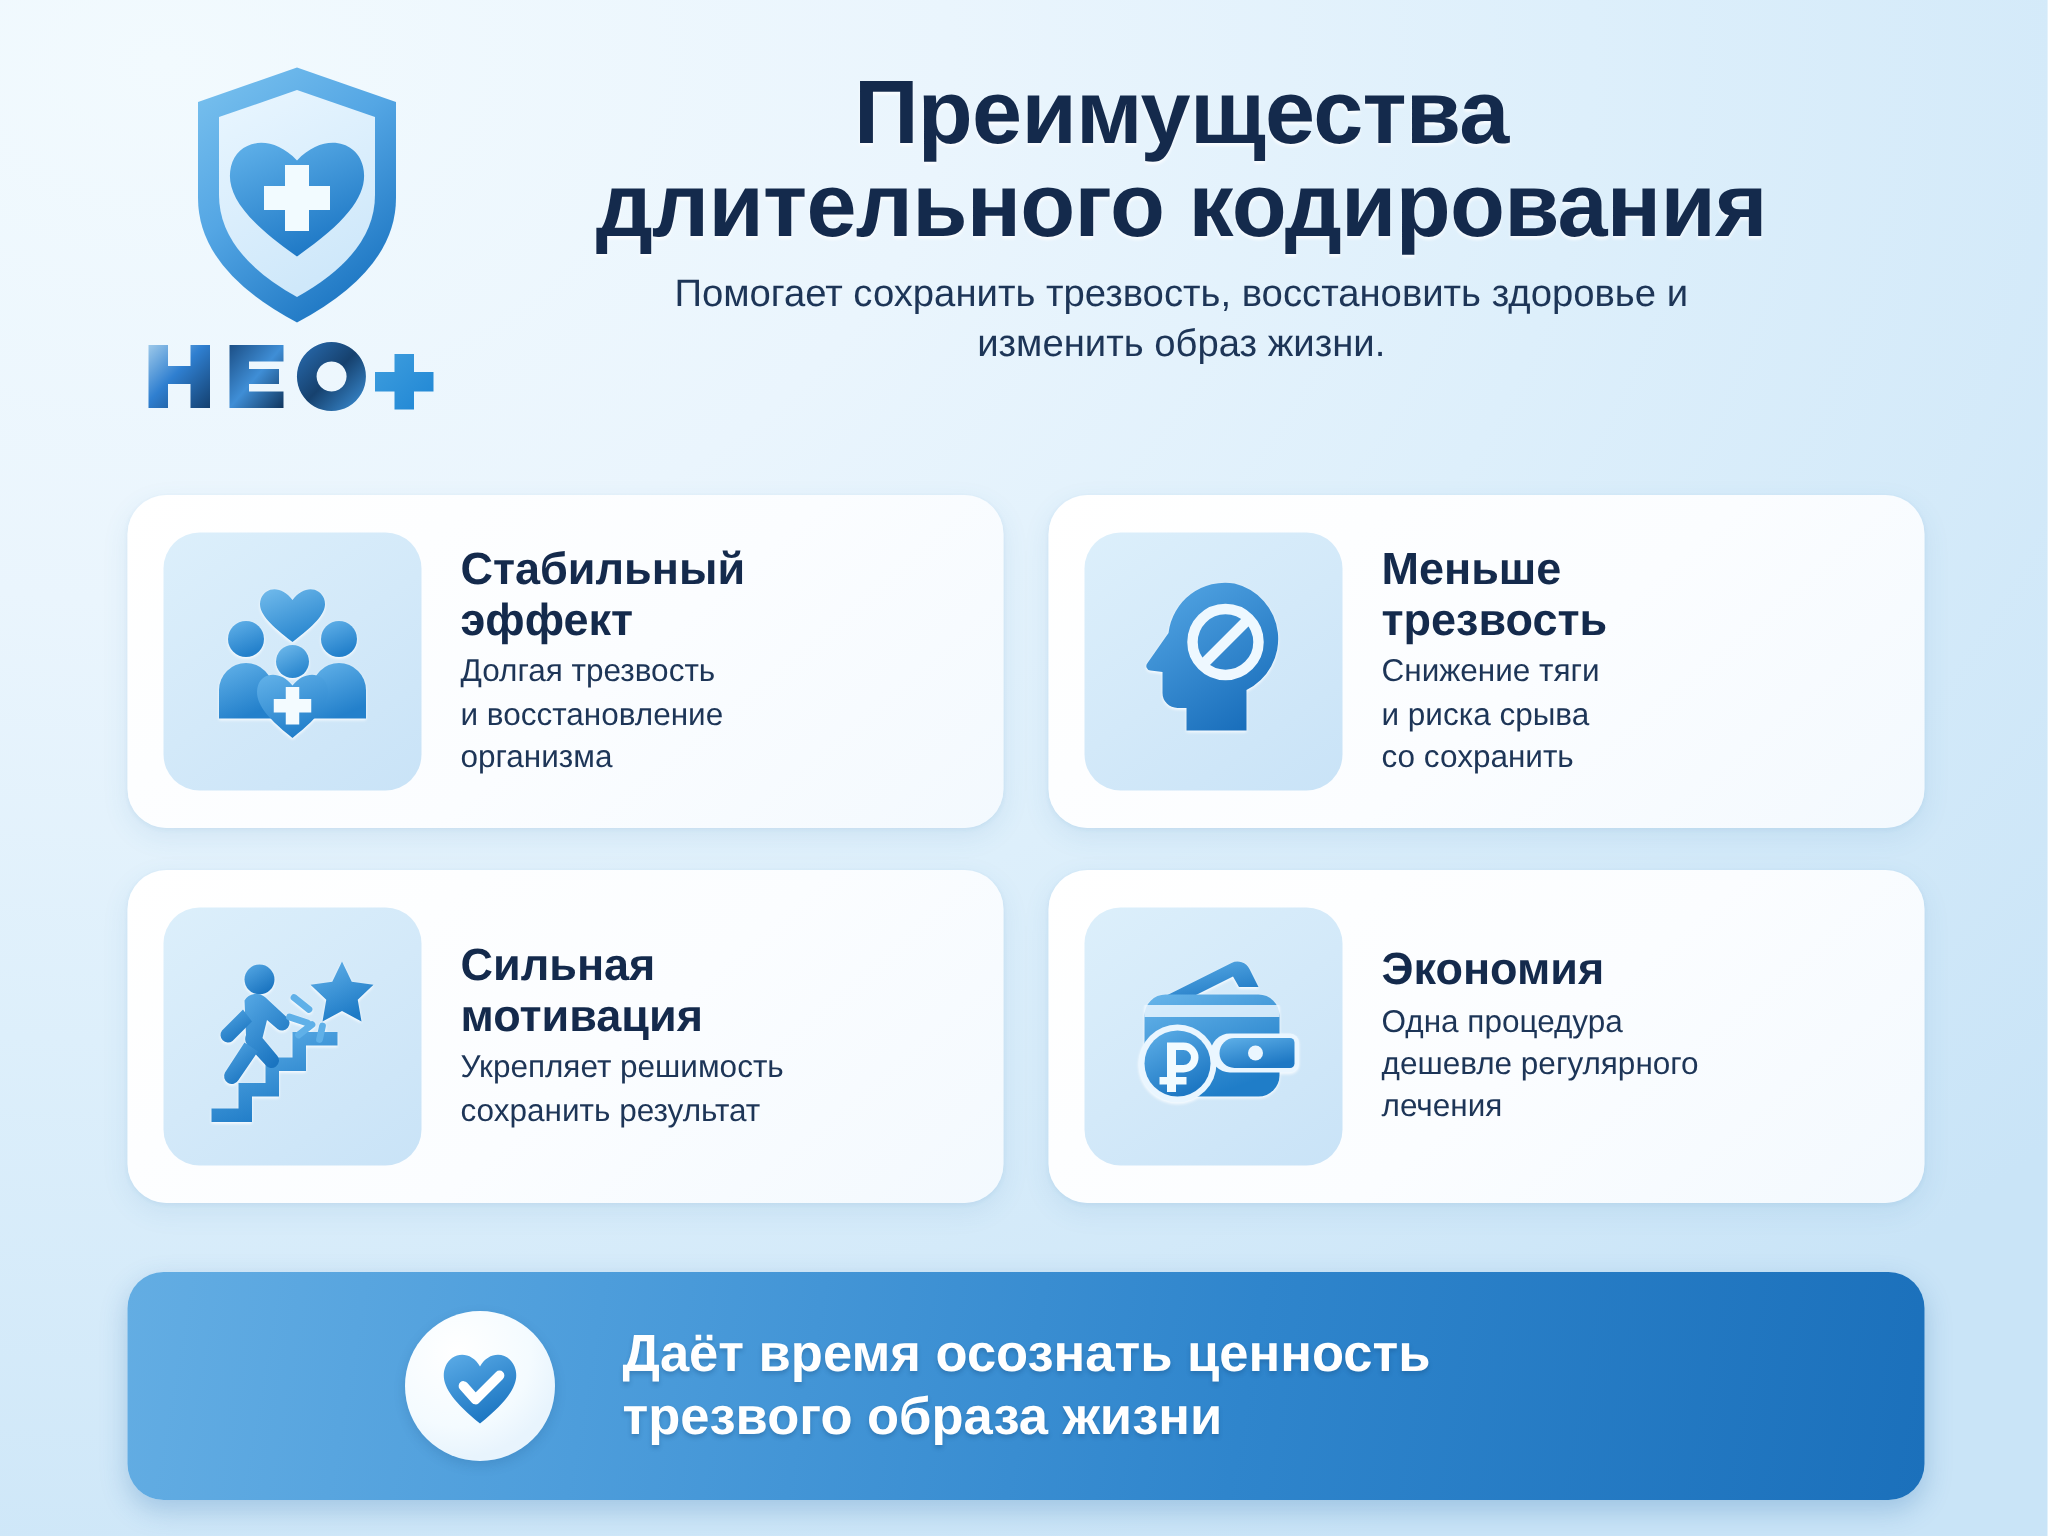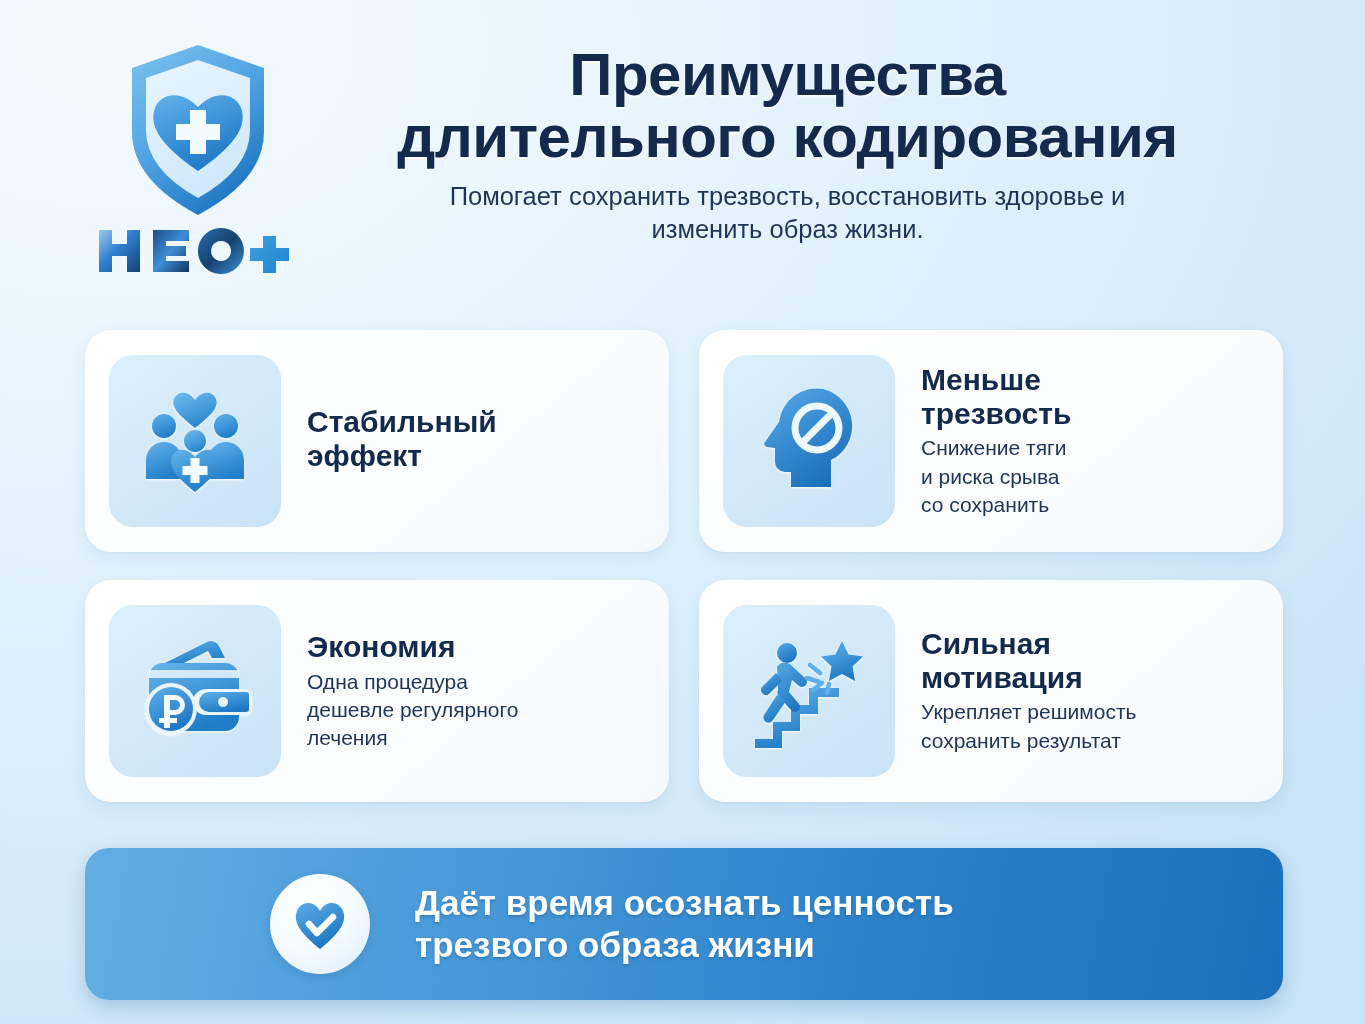--- a/index.html
+++ b/index.html
@@ -270,20 +270,23 @@
 
           <circle cx="62" cy="62" r="11" fill="url(#c1b)"></circle>
 
           <path d="M62 113 C 43 98, 36 88, 39 78 C 42 69, 54 68, 62 78 C 70 68, 82 69, 85 78 C 88 88, 81 98, 62 113 Z" fill="url(#c1a)"></path>
           <path d="M57.5 79 h9 v8 h8 v9 h-8 v8 h-9 v-8 h-8 v-9 h8 z" fill="#f3fbff"></path>
         </svg>
       </div>
       <div class="card-text">
         <h2 class="card-title">Стабильный
 эффект</h2>
+        <p class="card-desc">Долгая трезвость
+и восстановление
+организма</p>
       </div>
     </div>
 
     <div class="card">
       <div class="icon-tile">
         <svg viewBox="0 0 124 124" aria-hidden="true">
           <defs>
             <linearGradient id="c2a" x1="0.1" y1="0" x2="0.7" y2="1">
               <stop offset="0" stop-color="#54a6e4"></stop>
                 <stop offset="1" stop-color="#1a6fbc"></stop>
@@ -302,56 +305,20 @@
         <p class="card-desc">Снижение тяги
 и риска срыва
 со сохранить</p>
       </div>
     </div>
 
     <div class="card">
       <div class="icon-tile">
         <svg viewBox="0 0 124 124" aria-hidden="true">
           <defs>
-            <linearGradient id="c3a" x1="0" y1="0" x2="0.5" y2="1">
-              <stop offset="0" stop-color="#5fb0e8"></stop>
-                <stop offset="1" stop-color="#1e78c4"></stop>
-            </linearGradient>
-            <linearGradient id="c3b" x1="0" y1="0" x2="0.5" y2="1">
-              <stop offset="0" stop-color="#68b5ea"></stop>
-                <stop offset="1" stop-color="#1f7dc8"></stop>
-            </linearGradient>
-          </defs>
-
-          <path d="M24 38 L74 13 a9 9 0 0 1 12 4 l6 12 h-13 l-4 -7 -38 19 Z" fill="url(#c3a)"></path>
-
-          <rect x="16" y="34" width="90" height="68" rx="14" fill="url(#c3b)"></rect>
-          <rect x="16" y="41" width="90" height="8" fill="#eaf6ff" opacity="0.85"></rect>
-
-          <path d="M73 60 h40 a6 6 0 0 1 6 6 v14 a6 6 0 0 1 -6 6 H73 a13 13 0 0 1 0 -26 Z" fill="#eaf6ff"></path>
-          <path d="M76 63 h37 a3 3 0 0 1 3 3 v14 a3 3 0 0 1 -3 3 H76 a10 10 0 0 1 0 -20 Z" fill="url(#c3a)"></path>
-          <circle cx="90" cy="73" r="5" fill="#eaf6ff"></circle>
-
-          <circle cx="38" cy="80" r="26" fill="#eaf6ff"></circle>
-          <circle cx="38" cy="80" r="22" fill="url(#c3a)"></circle>
-          <path d="M31 66 h11 a10 10 0 0 1 0 20 h-5 v3 h7 v5 h-7 v5 h-6 v-5 h-5 v-5 h5 Z M37 71 v10 h5 a5 5 0 0 0 0 -10 Z" fill="#f2fbff"></path>
-        </svg>
-      </div>
-      <div class="card-text">
-        <h2 class="card-title">Экономия</h2>
-        <p class="card-desc">Одна процедура
-дешевле регулярного
-лечения</p>
-      </div>
-    </div>
-
-    <div class="card">
-      <div class="icon-tile">
-        <svg viewBox="0 0 124 124" aria-hidden="true">
-          <defs>
             <linearGradient id="c4a" x1="0" y1="0" x2="0.6" y2="1">
               <stop offset="0" stop-color="#57a9e5"></stop>
                 <stop offset="1" stop-color="#1a74c0"></stop>
             </linearGradient>
             <linearGradient id="c4b" x1="0" y1="0" x2="0.5" y2="1">
               <stop offset="0" stop-color="#64b3ea"></stop>
                 <stop offset="1" stop-color="#1d7ac6"></stop>
             </linearGradient>
           </defs>
 
@@ -372,20 +339,56 @@
           </g>
         </svg>
       </div>
       <div class="card-text">
         <h2 class="card-title">Сильная
 мотивация</h2>
         <p class="card-desc">Укрепляет решимость
 сохранить результат</p>
       </div>
     </div>
+
+    <div class="card">
+      <div class="icon-tile">
+        <svg viewBox="0 0 124 124" aria-hidden="true">
+          <defs>
+            <linearGradient id="c3a" x1="0" y1="0" x2="0.5" y2="1">
+              <stop offset="0" stop-color="#5fb0e8"></stop>
+                <stop offset="1" stop-color="#1e78c4"></stop>
+            </linearGradient>
+            <linearGradient id="c3b" x1="0" y1="0" x2="0.5" y2="1">
+              <stop offset="0" stop-color="#68b5ea"></stop>
+                <stop offset="1" stop-color="#1f7dc8"></stop>
+            </linearGradient>
+          </defs>
+
+          <path d="M24 38 L74 13 a9 9 0 0 1 12 4 l6 12 h-13 l-4 -7 -38 19 Z" fill="url(#c3a)"></path>
+
+          <rect x="16" y="34" width="90" height="68" rx="14" fill="url(#c3b)"></rect>
+          <rect x="16" y="41" width="90" height="8" fill="#eaf6ff" opacity="0.85"></rect>
+
+          <path d="M73 60 h40 a6 6 0 0 1 6 6 v14 a6 6 0 0 1 -6 6 H73 a13 13 0 0 1 0 -26 Z" fill="#eaf6ff"></path>
+          <path d="M76 63 h37 a3 3 0 0 1 3 3 v14 a3 3 0 0 1 -3 3 H76 a10 10 0 0 1 0 -20 Z" fill="url(#c3a)"></path>
+          <circle cx="90" cy="73" r="5" fill="#eaf6ff"></circle>
+
+          <circle cx="38" cy="80" r="26" fill="#eaf6ff"></circle>
+          <circle cx="38" cy="80" r="22" fill="url(#c3a)"></circle>
+          <path d="M31 66 h11 a10 10 0 0 1 0 20 h-5 v3 h7 v5 h-7 v5 h-6 v-5 h-5 v-5 h5 Z M37 71 v10 h5 a5 5 0 0 0 0 -10 Z" fill="#f2fbff"></path>
+        </svg>
+      </div>
+      <div class="card-text">
+        <h2 class="card-title">Экономия</h2>
+        <p class="card-desc">Одна процедура
+дешевле регулярного
+лечения</p>
+      </div>
+    </div>
   </div>
 
   <div class="banner">
     <div class="banner-badge">
       <svg viewBox="0 0 60 60" aria-hidden="true">
         <defs>
           <linearGradient id="bh" x1="0" y1="0" x2="0.5" y2="1">
             <stop offset="0" stop-color="#5cace7"></stop>
               <stop offset="1" stop-color="#1c76c2"></stop>
           </linearGradient>

